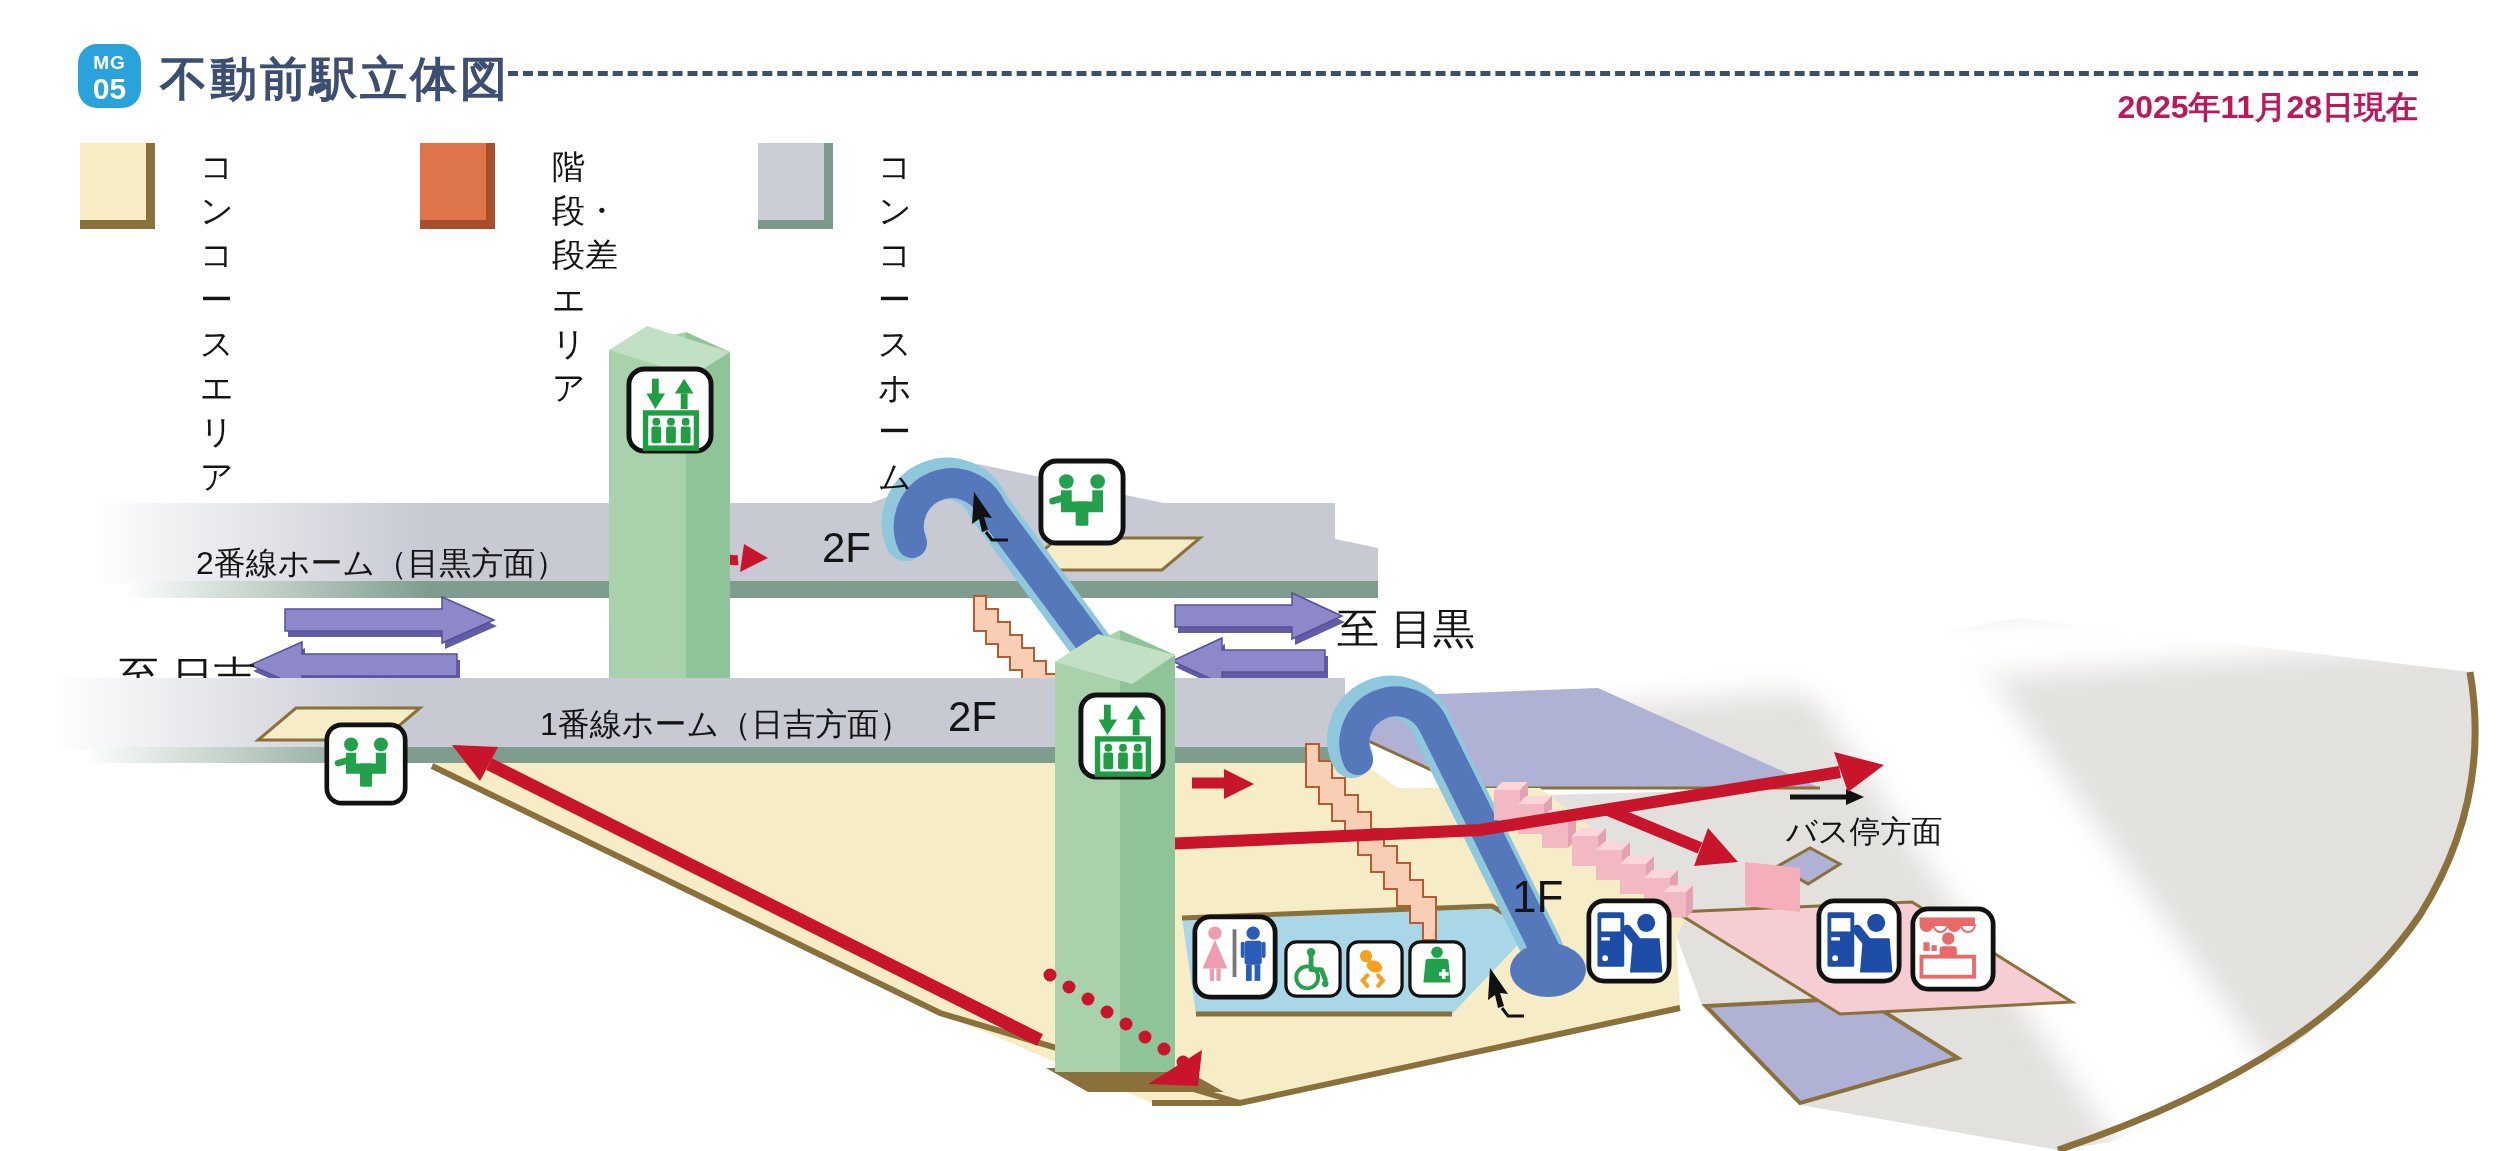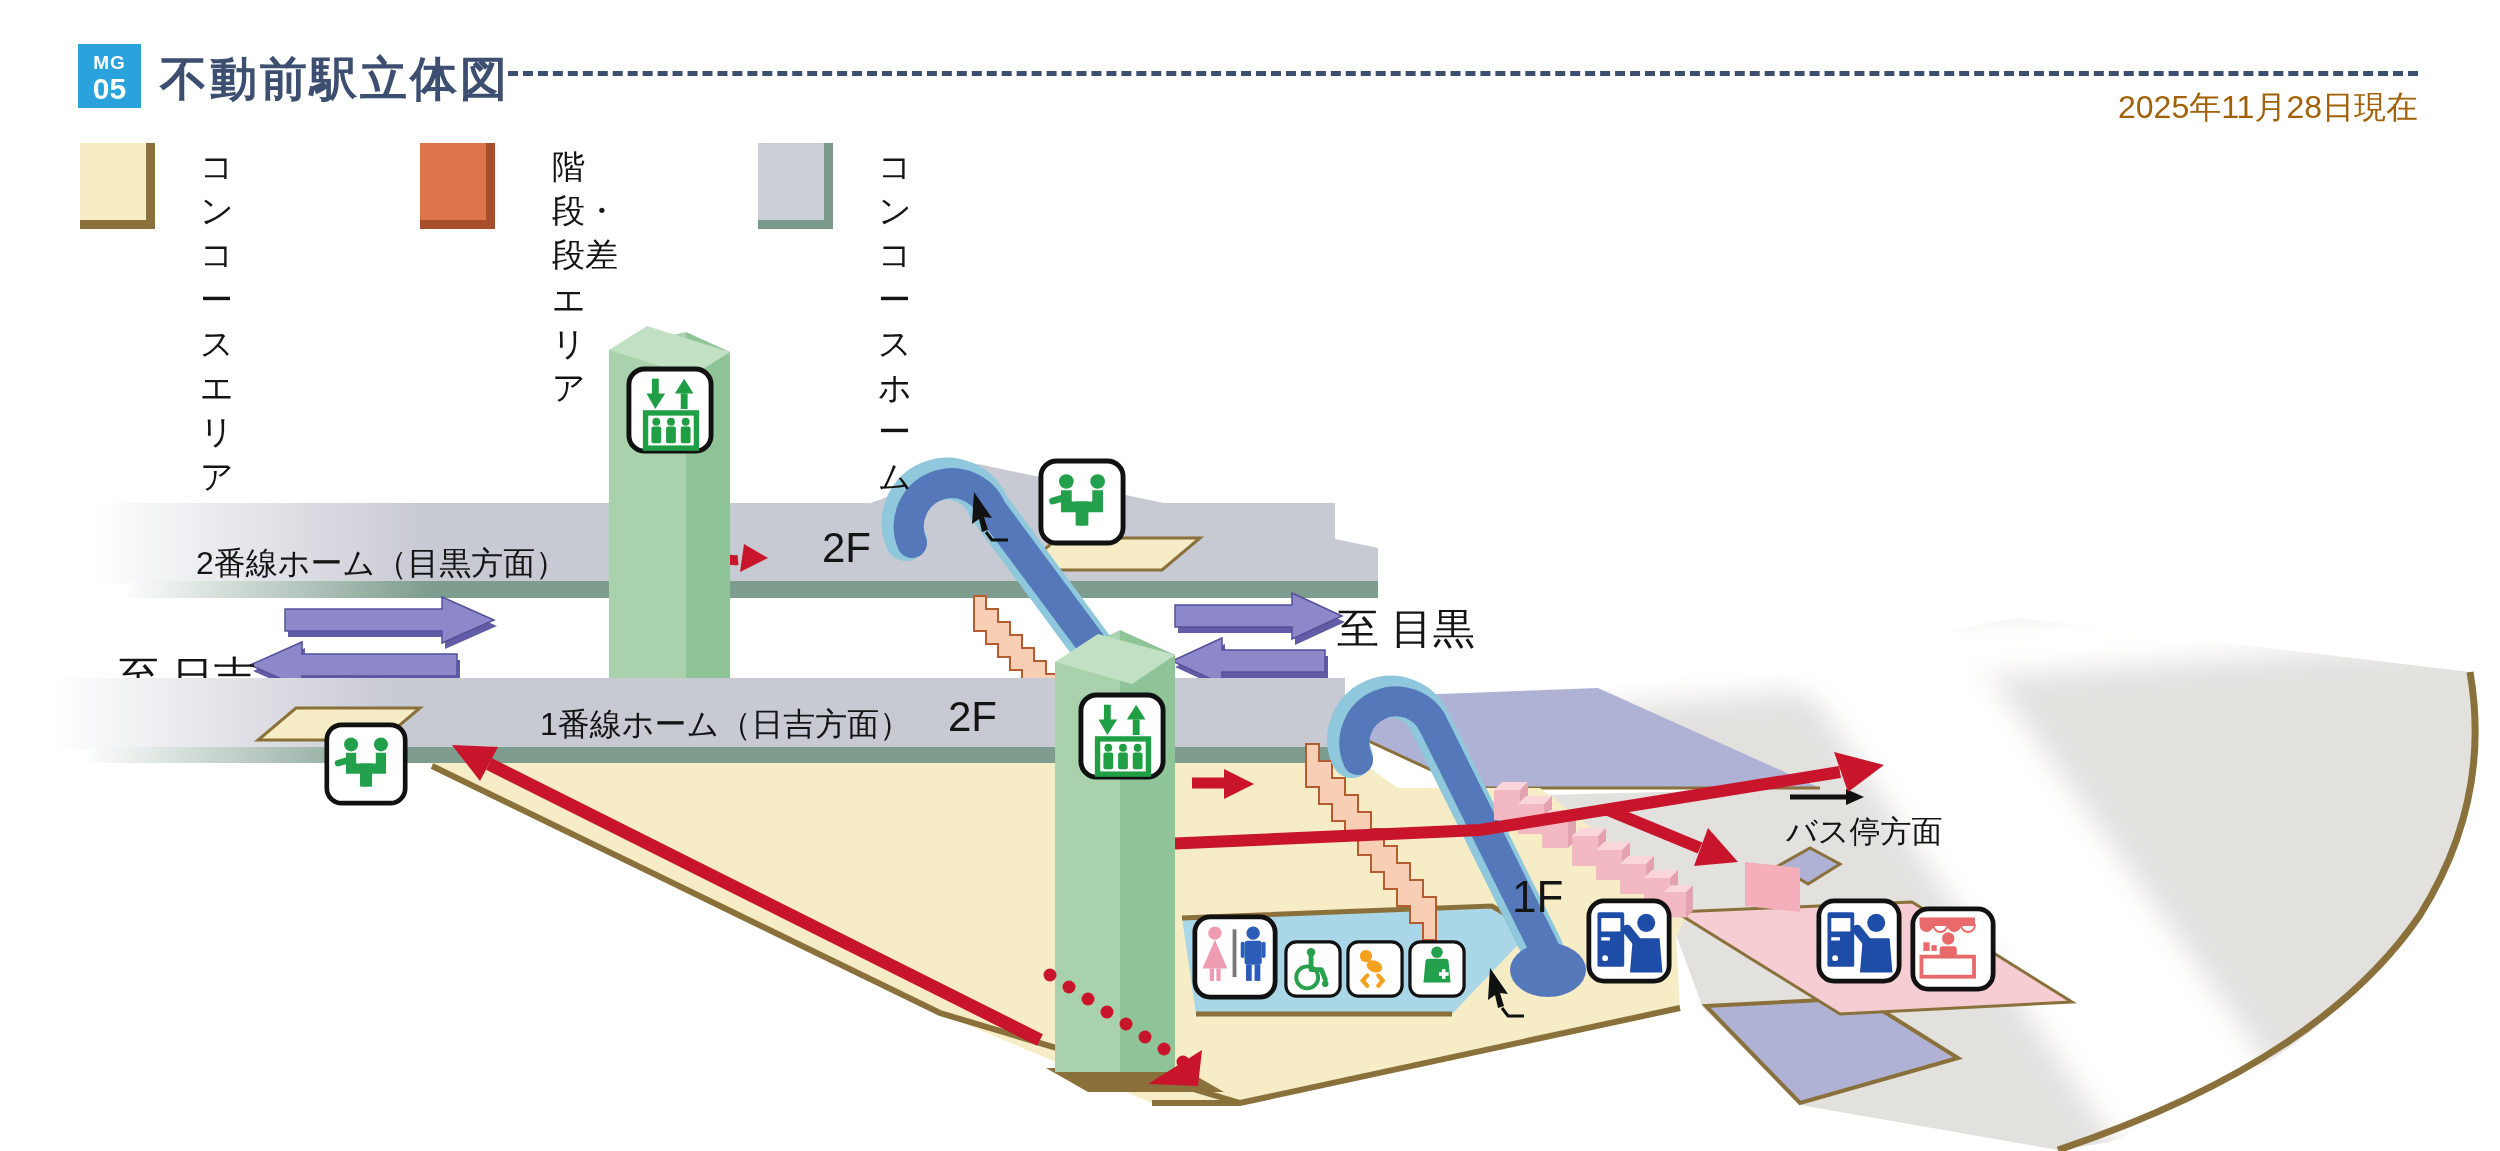--- a/index.html
+++ b/index.html
@@ -1,25 +1,25 @@
 <!DOCTYPE html>
 <html><head>
 <meta charset="utf-8">
 <style>
   html,body{margin:0;padding:0;background:#fff;}
   #stage{position:relative;width:2500px;height:1151px;background:#fff;overflow:hidden;
          font-family:"Liberation Sans",sans-serif;}
   #diagram-svg{position:absolute;left:0;top:0;}
-  .hdr-badge{position:absolute;left:78px;top:44px;width:63px;height:64px;border-radius:0;
+  .hdr-badge{position:absolute;left:78px;top:44px;width:63px;height:64px;border-radius:19px;
              background:#2AA2DB;color:#fff;text-align:center;line-height:1;}
   .hdr-badge .bt{font-size:19px;font-weight:bold;margin-top:9px;letter-spacing:1px;}
   .hdr-badge .bb{font-size:30px;font-weight:bold;margin-top:2px;}
   .hdr-title{position:absolute;left:160px;top:48px;font-size:47px;font-weight:bold;color:#3D4F70;letter-spacing:3px;}
   .hdr-dash{position:absolute;left:508px;top:71px;width:1910px;height:0;border-top:5px dashed #3D4F70;}
-  .hdr-date{position:absolute;left:2088px;top:86px;width:330px;text-align:right;font-size:32px;color:#a16207;}
+  .hdr-date{position:absolute;left:2088px;top:86px;width:330px;text-align:right;font-size:32px;color:#be185d;font-weight:bold;}
   .lg-item{position:absolute;top:143px;}
   .lg-sw{position:absolute;top:0;width:66px;height:77px;}
   .lg-label{position:absolute;top:2px;font-size:33px;color:#141414;line-height:1.34;white-space:pre-line;margin-left:20px;}
   .t{fill:#141414;font-family:"Liberation Sans",sans-serif;}
 </style>
 </head>
 <body>
 
 <div id="stage">
 

